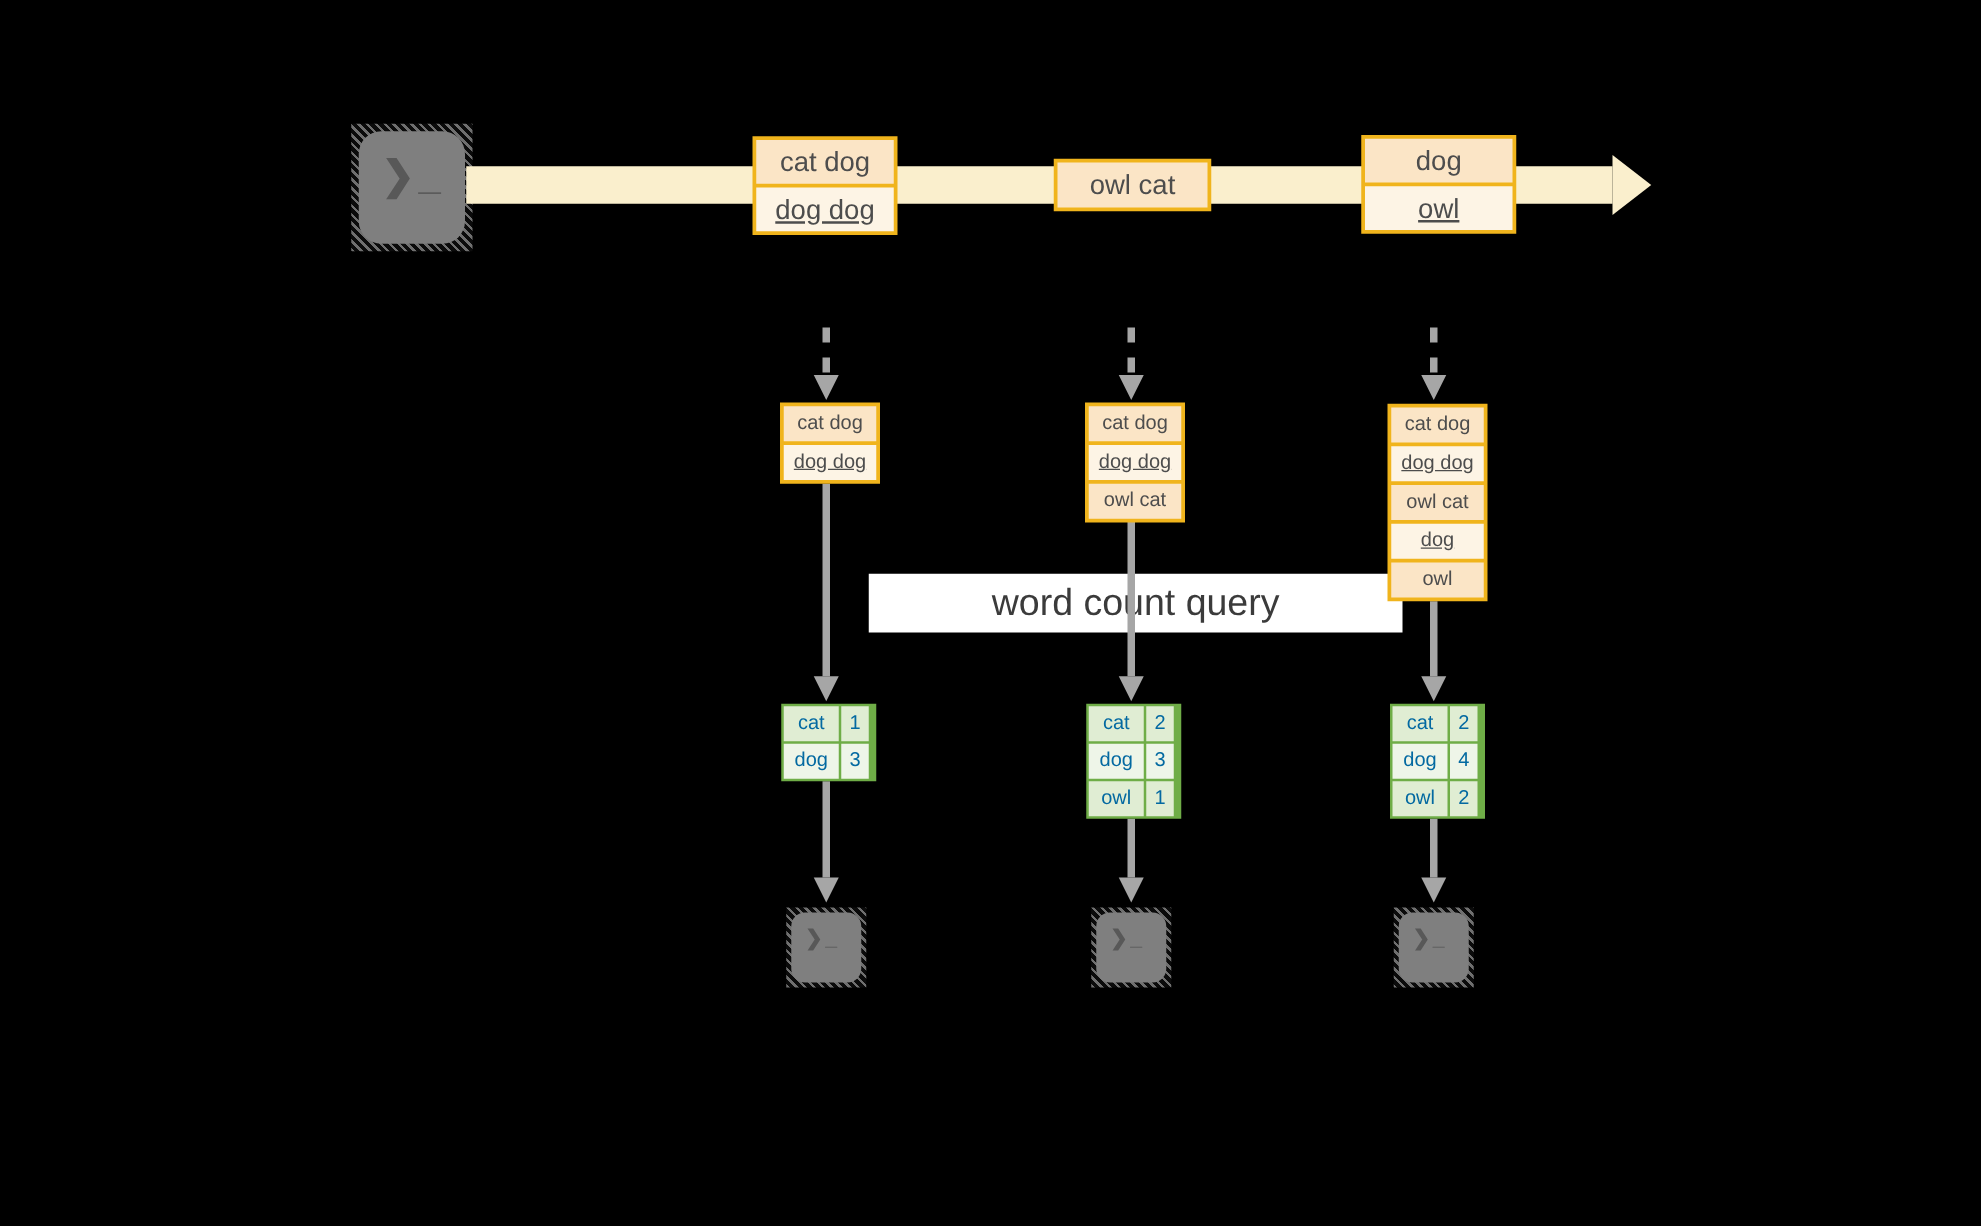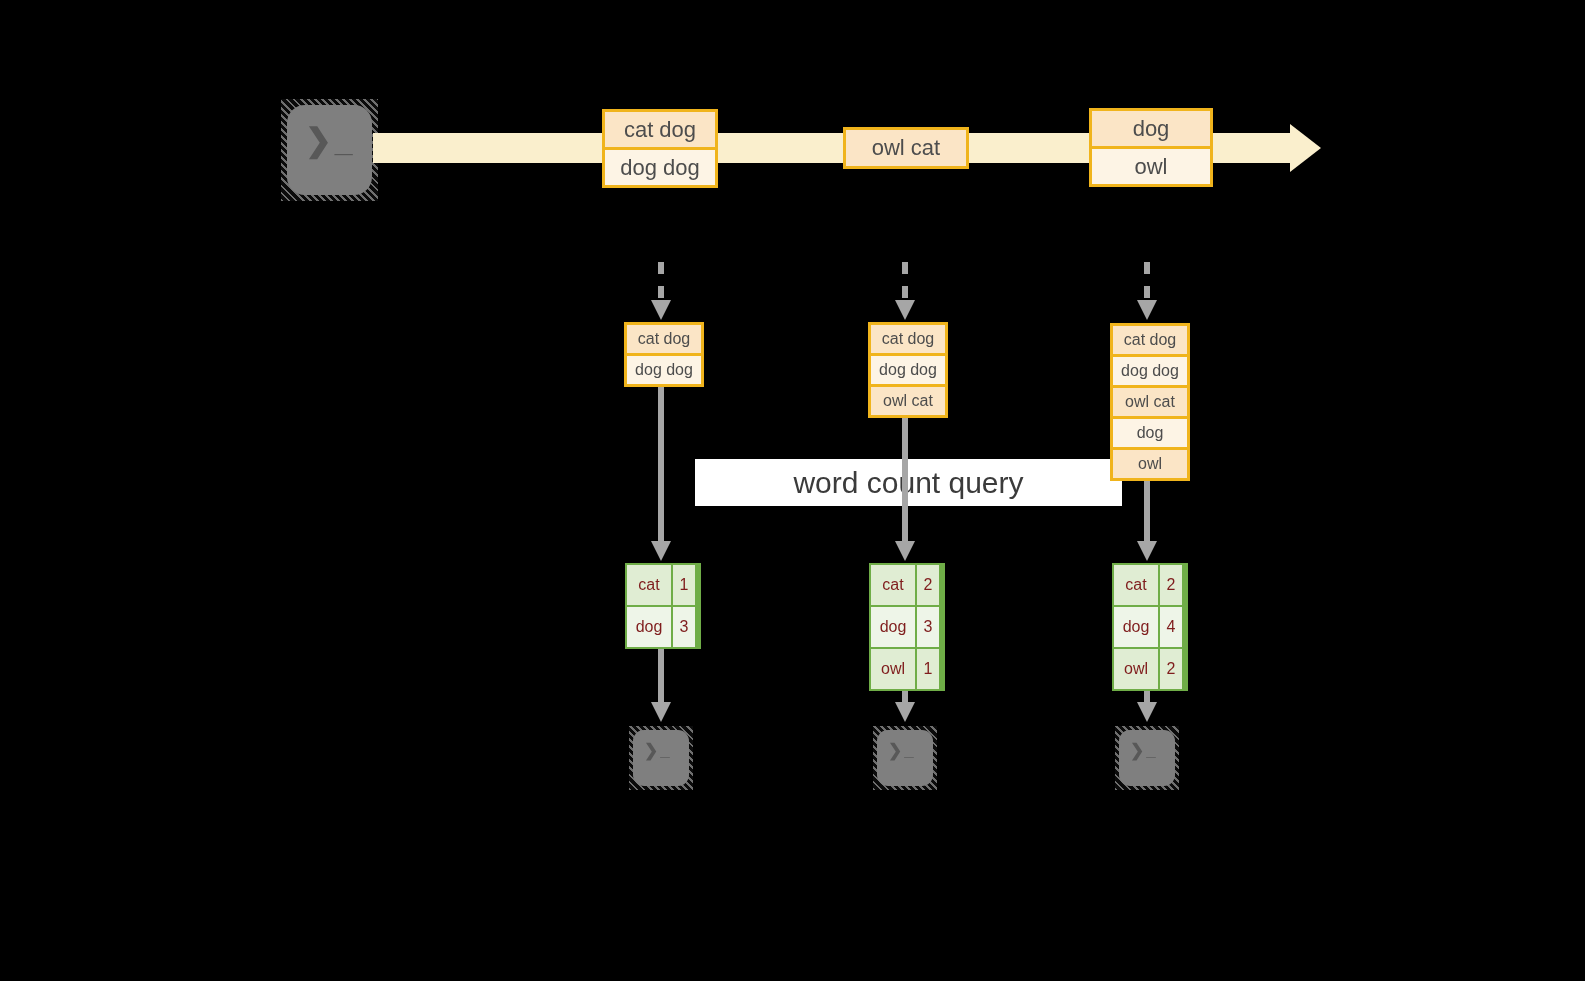--- a/index.html
+++ b/index.html
@@ -22,41 +22,41 @@
   
   .stream-band{position:absolute;left:373px;top:133px;width:917px;height:30px;background:#faefcd;}
   .stream-head{position:absolute;left:1290px;top:124px;width:0;height:0;
     border-top:24px solid transparent;border-bottom:24px solid transparent;border-left:31px solid #faefcd;}
   
   .ebox{position:absolute;background:#f0b41c;padding:3px;display:flex;flex-direction:column;gap:3px;z-index:4;}
   .ebox .row{display:flex;align-items:center;justify-content:center;
     font-size:22px;color:#4d4d4d;height:35px;}
   .ebox .row.single{height:36px;}
   .fill-dark{background:#fbe5c6;}
-  .fill-light{background:#fdf4e5;}
+  .fill-light{background:#fdf4e5;text-decoration:underline;}
   
   .dash-line{position:absolute;width:0;border-left:6px dashed #a6a6a6;height:36px;top:262px;}
   .dash-head{position:absolute;width:0;height:0;top:300px;
     border-left:10px solid transparent;border-right:10px solid transparent;border-top:20px solid #a6a6a6;}
   .vline{position:absolute;width:6px;background:#a6a6a6;z-index:2;}
   .vhead{position:absolute;width:0;height:0;z-index:2;
     border-left:10px solid transparent;border-right:10px solid transparent;border-top:20px solid #a6a6a6;}
   
   .sbox{position:absolute;width:74px;background:#f0b41c;padding:3px;
     display:flex;flex-direction:column;gap:3px;z-index:3;}
   .sbox .row{display:flex;align-items:center;justify-content:center;
     font-size:16px;color:#4d4d4d;height:28px;}
   
   .query-band{position:absolute;left:695px;top:459px;width:427px;height:47px;background:#ffffff;z-index:1;
     display:flex;align-items:center;justify-content:center;font-size:30px;color:#3b3b3b;}
   
   .gtable{position:absolute;width:72px;background:#6fad47;padding:2px;
     display:grid;grid-template-columns:44px 22px;gap:2px;z-index:3;}
   .gtable .cell{display:flex;align-items:center;justify-content:center;
-    height:40px;font-size:16px;color:#7f1d1d;}
+    height:28px;font-size:16px;color:#0369a1;}
   .g-dark{background:#e0edd3;}
   .g-light{background:#eef5e8;}
 </style>
 </head>
 <body>
 
 <div class="canvas">
 
   <div class="term big" style="left:281px;top:99px;width:97px;height:102px;">
     <div class="inner">❯_</div>

